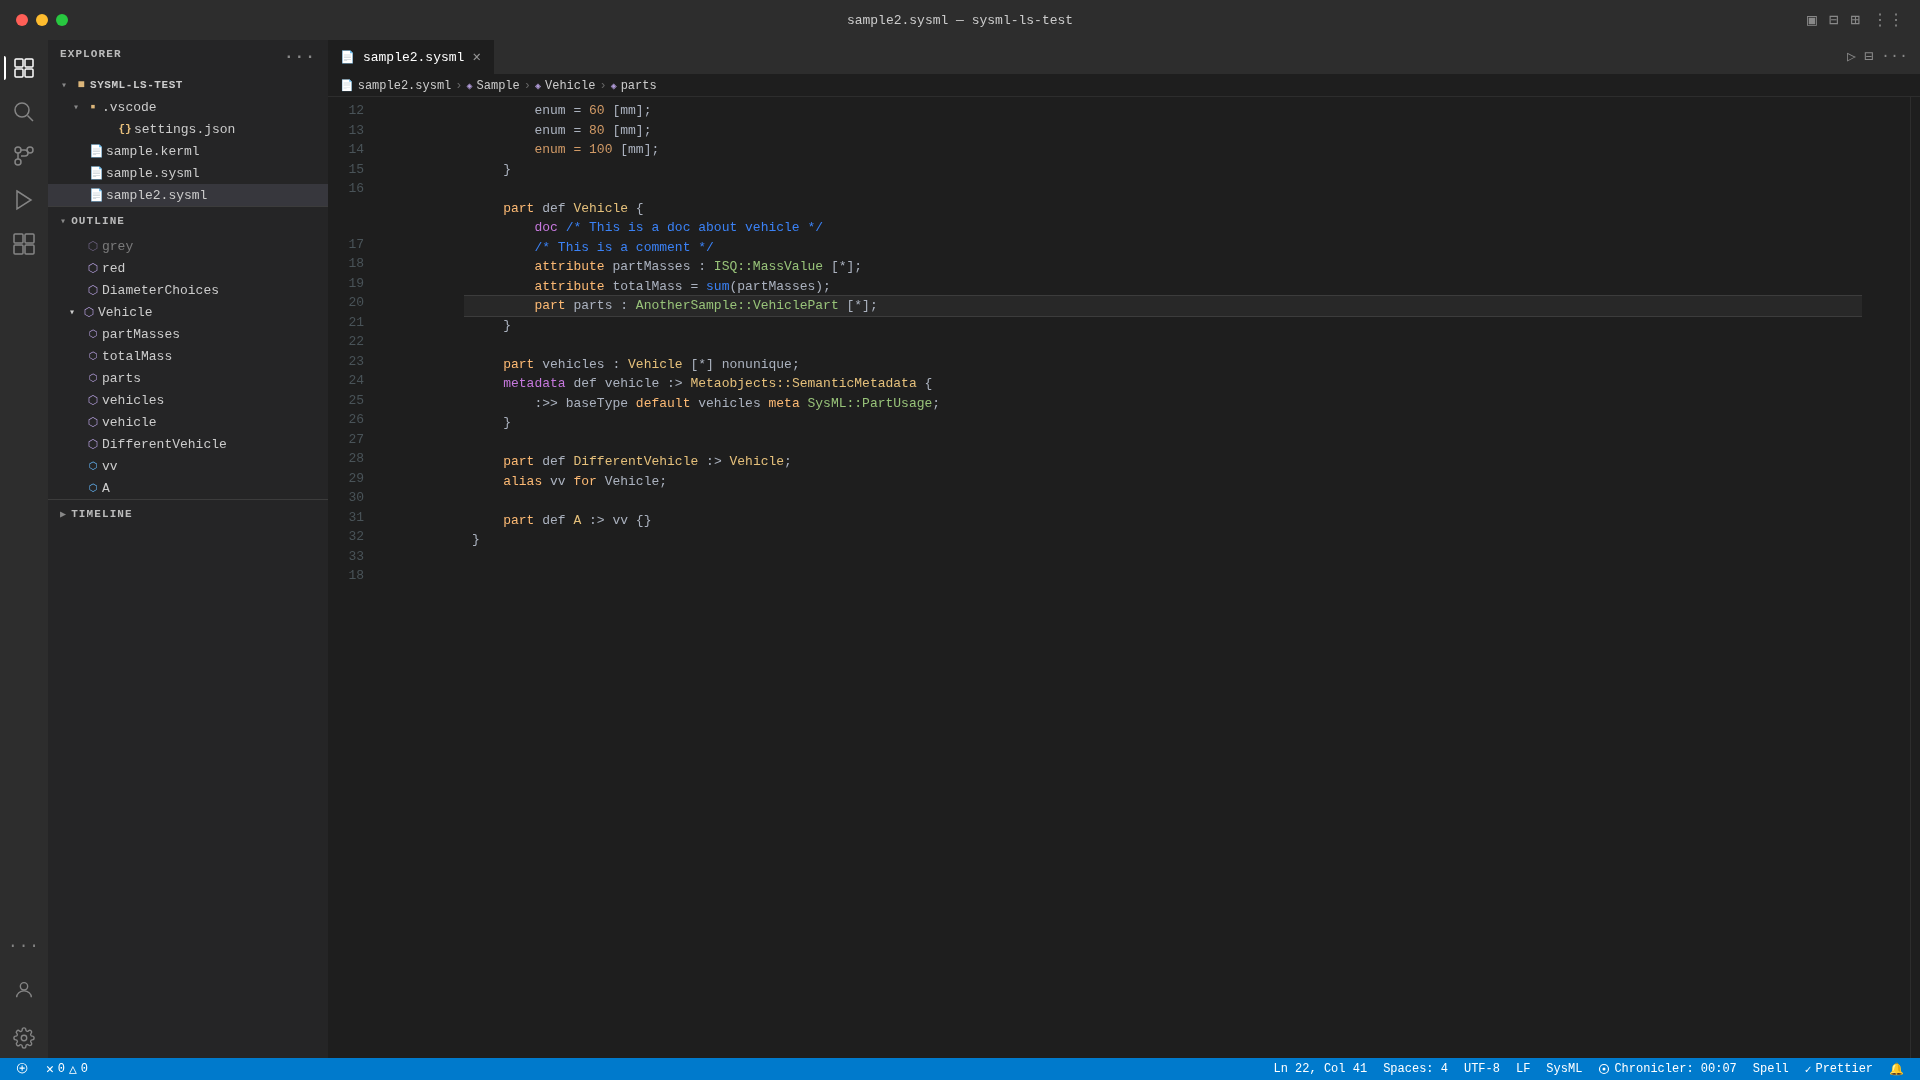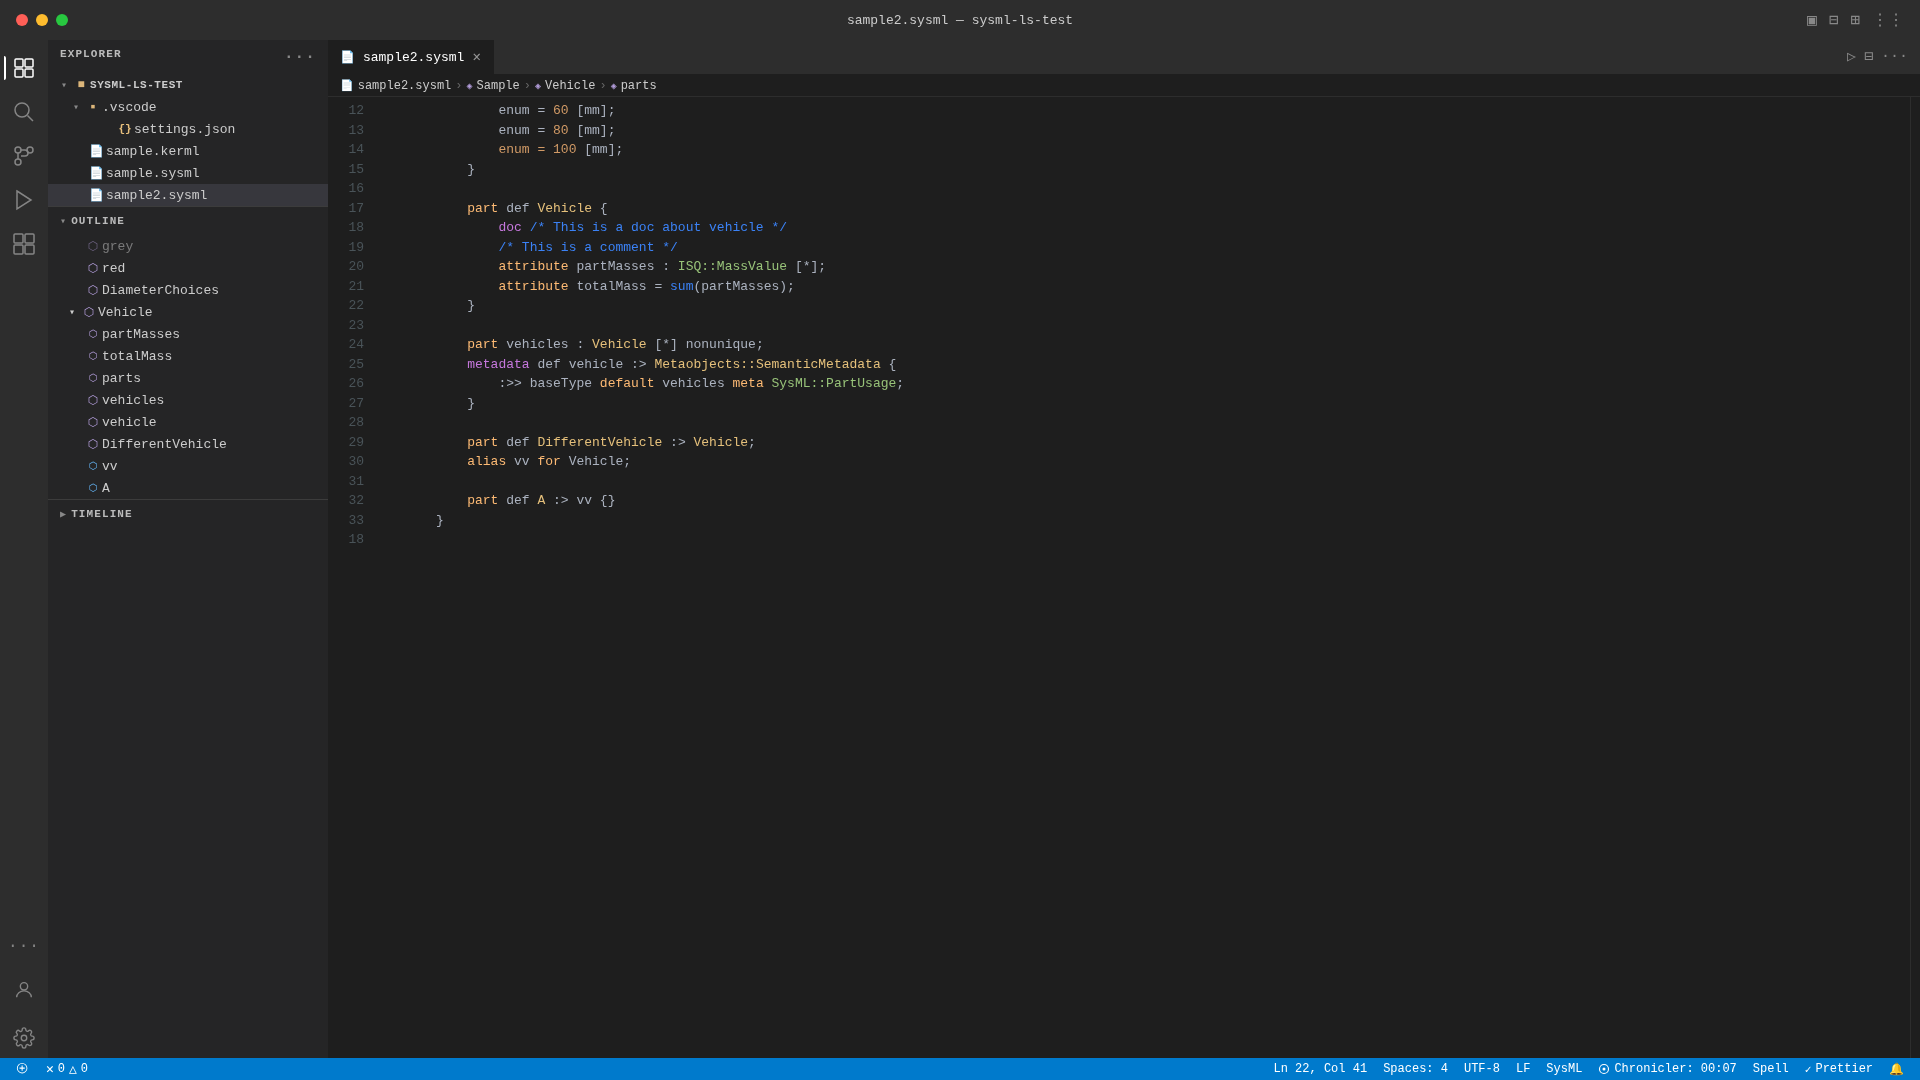--- a/index.html
+++ b/index.html
@@ -270,20 +270,21 @@
       flex-shrink: 0;
       padding-top: 4px;
       user-select: none;
     }
     .code-content {
       flex: 1;
       padding: 4px 0;
       overflow: auto;
       line-height: 1.5;
       font-size: 13px;
+      margin-left: 36px;
     }
     .code-line {
       padding: 0 8px;
       white-space: pre;
       min-height: 19.5px;
       line-height: 19.5px;
     }
     .code-line.current-line {
       background: #282828;
       outline: 1px solid #3c3c3c;
@@ -580,21 +581,21 @@
       </span>
     </div>
 
     <div class="code-editor">
       <div class="line-numbers" id="line-numbers">
           <div style="line-height: 19.5px; padding: 0px 8px 0px 0px;">12</div>
           <div style="line-height: 19.5px; padding: 0px 8px 0px 0px;">13</div>
           <div style="line-height: 19.5px; padding: 0px 8px 0px 0px;">14</div>
           <div style="line-height: 19.5px; padding: 0px 8px 0px 0px;">15</div>
           <div style="line-height: 19.5px; padding: 0px 8px 0px 0px;">16</div>
-          <div style="line-height: 19.5px; padding: 0px 8px 0px 0px;">17</div>
+          <div style="line-height: 19.5px; padding: 0px 8px 0px 0px; margin-top: 36px;">17</div>
           <div style="line-height: 19.5px; padding: 0px 8px 0px 0px;">18</div>
           <div style="line-height: 19.5px; padding: 0px 8px 0px 0px;">19</div>
           <div style="line-height: 19.5px; padding: 0px 8px 0px 0px;">20</div>
           <div style="line-height: 19.5px; padding: 0px 8px 0px 0px;">21</div>
           <div style="line-height: 19.5px; padding: 0px 8px 0px 0px;">22</div>
           <div style="line-height: 19.5px; padding: 0px 8px 0px 0px;">23</div>
           <div style="line-height: 19.5px; padding: 0px 8px 0px 0px;">24</div>
           <div style="line-height: 19.5px; padding: 0px 8px 0px 0px;">25</div>
           <div style="line-height: 19.5px; padding: 0px 8px 0px 0px;">26</div>
           <div style="line-height: 19.5px; padding: 0px 8px 0px 0px;">27</div>
@@ -610,20 +611,21 @@
           <div class="code-line"><span class="plain">        enum = </span><span class="num">60</span><span class="plain"> [mm];</span></div>
           <div class="code-line"><span class="plain">        enum = </span><span class="num">80</span><span class="plain"> [mm];</span></div>
           <div class="code-line"><span class="num">        enum = </span><span class="num">100</span><span class="plain"> [mm];</span></div>
           <div class="code-line"><span class="plain">    }</span></div>
           <div class="code-line">&nbsp;</div>
           <div class="code-line"><span class="plain">    </span><span class="kw">part</span><span class="plain"> def </span><span class="type">Vehicle</span><span class="plain"> {</span></div>
           <div class="code-line"><span class="plain">        </span><span class="meta-kw">doc</span><span class="comment"> /* This is a doc about vehicle */</span></div>
           <div class="code-line"><span class="plain">        </span><span class="comment">/* This is a comment */</span></div>
           <div class="code-line"><span class="plain">        </span><span class="kw">attribute</span><span class="plain"> partMasses : </span><span class="green">ISQ::MassValue</span><span class="plain"> [*];</span></div>
           <div class="code-line"><span class="plain">        </span><span class="kw">attribute</span><span class="plain"> totalMass = </span><span class="fn">sum</span><span class="plain">(partMasses);</span></div>
+          <div class="code-line current-line"><span class="plain">        </span><span class="kw">part</span><span class="plain"> parts : </span><span class="green">AnotherSample::VehiclePart</span><span class="plain"> [*];</span></div>
           <div class="code-line"><span class="plain">    }</span></div>
           <div class="code-line">&nbsp;</div>
           <div class="code-line"><span class="plain">    </span><span class="kw">part</span><span class="plain"> vehicles : </span><span class="type">Vehicle</span><span class="plain"> [*] nonunique;</span></div>
           <div class="code-line"><span class="plain">    </span><span class="meta-kw">metadata</span><span class="plain"> def vehicle :&gt; </span><span class="type">Metaobjects::SemanticMetadata</span><span class="plain"> {</span></div>
           <div class="code-line"><span class="plain">        </span><span class="plain">:&gt;&gt; baseType</span><span class="kw"> default</span><span class="plain"> vehicles</span><span class="kw"> meta </span><span class="green">SysML::PartUsage</span><span class="plain">;</span></div>
           <div class="code-line"><span class="plain">    }</span></div>
           <div class="code-line">&nbsp;</div>
           <div class="code-line"><span class="plain">    </span><span class="kw">part</span><span class="plain"> def </span><span class="type">DifferentVehicle</span><span class="plain"> :&gt; </span><span class="type">Vehicle</span><span class="plain">;</span></div>
           <div class="code-line"><span class="plain">    </span><span class="kw">alias</span><span class="plain"> vv </span><span class="kw">for</span><span class="plain"> Vehicle;</span></div>
           <div class="code-line">&nbsp;</div>

